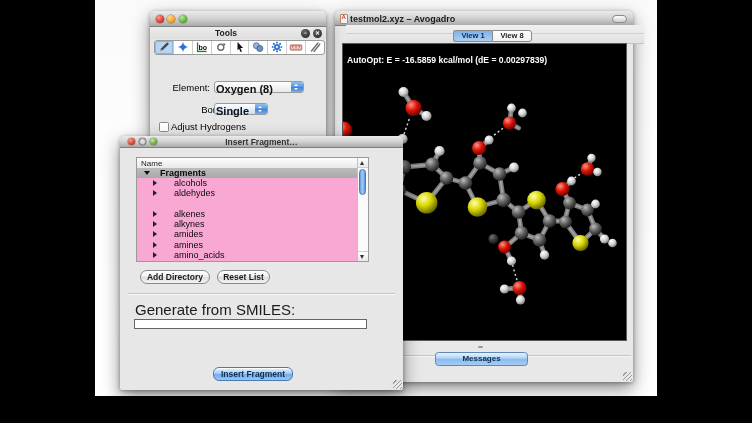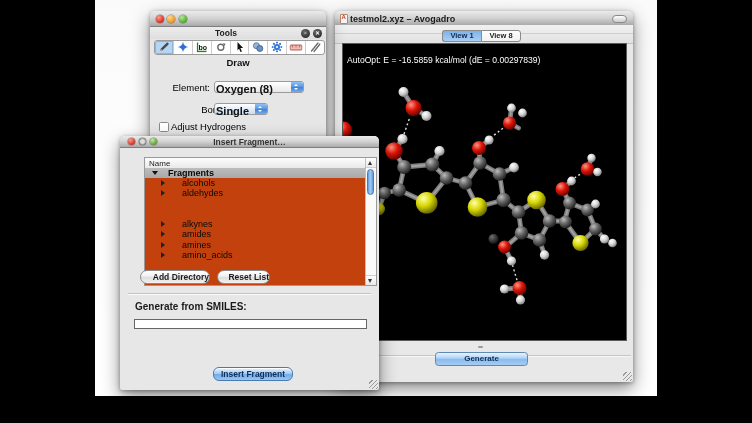--- a/index.html
+++ b/index.html
@@ -15,32 +15,32 @@
 
   
   #main{left:240px;top:11px;width:298px;height:371px;background:#e8e8e8;
         border-radius:5px 5px 2px 2px;}
   #main .tbar{height:14px;border-radius:5px 5px 0 0;text-align:center;}
   #mtitle{position:absolute;left:15px;top:2.5px;font-size:9px;font-weight:bold;color:#1a1a1a;letter-spacing:0;}
   #micon{position:absolute;left:5px;top:3px;width:6px;height:8px;background:#f5f5f5;border:1px solid #b0876a;border-radius:1px;}
   #micon:after{content:"A";position:absolute;left:0.5px;top:-1px;font-size:6px;font-weight:bold;color:#cc3322;}
   #pill{position:absolute;right:6px;top:3.5px;width:13px;height:6px;border:1px solid #8a8a8a;border-radius:4px;
         background:linear-gradient(180deg,#ffffff,#cccccc);}
-  #tabstrip{position:absolute;left:0;top:14px;width:100%;height:18px;
+  #tabstrip{position:absolute;left:11px;top:14px;width:100%;height:18px;
             background:linear-gradient(180deg,#f0f0f0,#e2e2e2);border-bottom:1px solid #c2c2c2;}
   #tabstrip .line{position:absolute;left:0;width:100%;height:1px;background:#cfcfcf;top:7.5px;}
   .tab{position:absolute;top:4.5px;height:10px;border:1px solid #8a8a8a;font-size:7.5px;font-weight:bold;
        text-align:center;line-height:10px;}
   #tab1{left:107px;width:38px;border-radius:3px 0 0 3px;border-right:none;
         background:linear-gradient(180deg,#7fb2ea,#aacef3);color:#0e2a50;}
   #tab2{left:146px;width:38px;border-radius:0 3px 3px 0;
         background:linear-gradient(180deg,#fdfdfd,#f2f2f2);color:#222;}
   #viewport{position:absolute;left:7px;top:32px;width:283px;height:296px;background:#000;
             border:1px solid #5a5a5a;overflow:hidden;}
-  #autoopt{position:absolute;left:4px;top:11px;color:#fff;font-size:8.6px;font-weight:normal;white-space:nowrap;}
+  #autoopt{position:absolute;left:4px;top:11px;color:#fff;font-size:8.6px;font-weight:bold;white-space:nowrap;}
   #msgline{position:absolute;left:2px;right:2px;top:344px;height:1px;background:#c6c6c6;border-bottom:1px solid #f6f6f6;}
   #msgnub{position:absolute;left:143px;top:335px;width:5px;height:2px;border-radius:1px;background:#9a9a9a;}
   #msgbtn{position:absolute;left:100px;top:341px;width:91px;height:12px;border:1px solid #6088b0;border-radius:3.5px;
           background:linear-gradient(180deg,#e8f3fd 0%,#b4d6f6 40%,#8abcf0 55%,#a6ccf2 100%);
           font-size:8px;font-weight:bold;color:#0f3050;text-align:center;line-height:11.5px;}
   .grip{position:absolute;right:1px;bottom:1px;width:9px;height:9px;
         background:repeating-linear-gradient(135deg,rgba(0,0,0,0) 0 2px,#9a9a9a 2px 3px);}
 
   
   #tools{left:55px;top:11px;width:176px;height:126px;background:#e6e6e6;border-radius:5px 5px 0 0;}
@@ -61,46 +61,46 @@
          box-sizing:border-box;}
   .combo .txt{position:absolute;left:1px;top:1px;font-size:11px;font-weight:bold;color:#111;}
   .combo .cap{position:absolute;right:0;top:0;bottom:0;width:12px;border-radius:0 2px 2px 0;
               background:linear-gradient(180deg,#8fc0f0 0%,#5795e2 50%,#3f7fd6 51%,#74aae9 100%);}
   .cap:before{content:"";position:absolute;left:3.2px;top:1.8px;border-left:2.4px solid transparent;border-right:2.4px solid transparent;border-bottom:2.8px solid #fff;}
   .cap:after{content:"";position:absolute;left:3.2px;bottom:1.8px;border-left:2.4px solid transparent;border-right:2.4px solid transparent;border-top:2.8px solid #fff;}
   #chk{position:absolute;left:9px;top:111px;width:8px;height:8px;background:#fff;border:1px solid #8a8a8a;border-radius:1.5px;}
   #chklbl{position:absolute;left:21px;top:110px;font-size:9.5px;color:#000;}
 
   
-  #insert{left:25px;top:136px;width:259px;height:254px;background:#e7e7e7;border-radius:5px 5px 2px 2px;}
+  #insert{left:25px;top:136px;width:259px;height:254px;background:#e7e7e7;border-radius:5px 5px 2px 2px;padding-left:24px;}
   #insert .tbar{height:11px;border-radius:5px 5px 0 0;}
   #ititle{position:absolute;left:0;top:1px;width:100%;text-align:center;font-size:8.5px;font-weight:bold;color:#333;}
-  #list{position:absolute;left:16px;top:21px;width:233px;height:129px;background:#c2410c;border:1px solid #9a9a9a;
-        box-sizing:border-box;overflow:hidden;margin-left:8px;}
+  #list{position:absolute;left:16px;top:21px;width:233px;height:105px;background:#f9a8d4;border:1px solid #9a9a9a;
+        box-sizing:border-box;overflow:hidden;}
   #lhead{position:absolute;left:0;top:0;right:10px;height:9.5px;background:linear-gradient(180deg,#fdfdfd,#e9e9e9);
          border-bottom:1px solid #c4c4c4;font-size:8px;color:#222;}
   #lhead span{position:absolute;left:4px;top:0.5px;}
   .row{position:absolute;left:0;right:10px;height:10.3px;font-size:9px;color:#0a0a0a;white-space:nowrap;}
   .row .tri{position:absolute;width:0;height:0;}
   .trir{border-left:4px solid #222;border-top:3px solid transparent;border-bottom:3px solid transparent;top:2px;}
   .trid{border-top:4.5px solid #111;border-left:3.5px solid transparent;border-right:3.5px solid transparent;top:3px;}
   #scroll{position:absolute;right:0;top:0;bottom:0;width:10px;border-left:1px solid #c0c0c0;background:#fafafa;}
   .sarr{position:absolute;left:0;width:100%;height:9px;background:linear-gradient(180deg,#fff,#e8e8e8);}
   .sarr:after{content:"";position:absolute;left:2.2px;}
   #sup{top:0;border-bottom:1px solid #cfcfcf;}
   #sup:after{top:2.5px;border-left:2.6px solid transparent;border-right:2.6px solid transparent;border-bottom:4px solid #333;}
   #sdown{bottom:0;border-top:1px solid #cfcfcf;}
   #sdown:after{bottom:2.5px;border-left:2.6px solid transparent;border-right:2.6px solid transparent;border-top:4px solid #333;}
   #thumb{position:absolute;left:1px;top:10.5px;width:7px;height:26px;border-radius:3.5px;
          background:linear-gradient(90deg,#5a9ae0,#a8ccf0 45%,#5a9ae0);border:0.5px solid #4a7ab8;box-sizing:border-box;}
   .pbtn{position:absolute;height:14px;border:1px solid #8a8a8a;border-radius:7px;
         background:linear-gradient(180deg,#ffffff 0%,#f0f0f0 45%,#dcdcdc 50%,#f2f2f2 100%);
-        font-size:8.5px;font-weight:bold;color:#1a1a1a;text-align:right;line-height:13px;box-sizing:border-box;}
+        font-size:8.5px;font-weight:bold;color:#1a1a1a;text-align:center;line-height:13px;box-sizing:border-box;}
   #sep1{position:absolute;left:8px;right:8px;top:157px;height:1px;background:#c4c4c4;border-bottom:1px solid #fafafa;}
-  #smileslbl{position:absolute;left:15px;top:165px;font-size:10px;font-weight:bold;color:#1a1a1a;}
+  #smileslbl{position:absolute;left:15px;top:165px;font-size:15px;font-weight:normal;color:#1a1a1a;}
   #smiles{position:absolute;left:14px;top:183px;width:233px;height:10px;background:#fff;border:1px solid #666;box-sizing:border-box;}
   #ifbtn{position:absolute;left:93px;top:231px;width:78px;height:11.5px;border:1px solid #4a7ab2;border-radius:6px;
          background:linear-gradient(180deg,#eaf5fe 0%,#a8ccf2 45%,#74acea 55%,#9ac6f2 100%);
          box-shadow:inset 0 1px 0 rgba(255,255,255,0.9);
          font-size:8.5px;font-weight:bold;color:#0e3058;text-align:center;line-height:12px;}
 </style>
 </head>
 <body>
 <div id="stage">
   <div id="desktop">
@@ -285,21 +285,21 @@
 <circle cx="596" cy="204" r="4.4" fill="url(#gH)"></circle>
 <circle cx="605" cy="239" r="4.6" fill="url(#gH)"></circle>
 
 <circle cx="588" cy="169" r="6.8" fill="url(#gO)"></circle>
 <circle cx="592" cy="158" r="4.2" fill="url(#gH)"></circle>
 <circle cx="598" cy="172" r="4.2" fill="url(#gH)"></circle>
 </svg>
       </div>
       <div id="msgline"></div>
       <div id="msgnub"></div>
-      <div id="msgbtn">Generate</div>
+      <div id="msgbtn">Messages</div>
       <div class="grip"></div>
     </div>
 
     <div class="win" id="tools">
       <div class="tbar">
         <div class="light" style="left:5.5px;top:4px;width:8px;height:8px;background:radial-gradient(circle at 35% 30%,#ff9a8a,#dd3a30 60%,#aa1a10);"></div>
         <div class="light" style="left:17px;top:4px;width:8px;height:8px;background:radial-gradient(circle at 35% 30%,#ffd98a,#f0a030 60%,#c87a10);"></div>
         <div class="light" style="left:29px;top:4px;width:8px;height:8px;background:radial-gradient(circle at 35% 30%,#b8e89a,#5fb53a 60%,#3a8a1a);"></div>
       </div>
       <div id="dockhead">
@@ -361,21 +361,20 @@
               <rect x="0.5" y="2.5" width="12" height="5" rx="1" fill="#eebcb4" stroke="#b06050" stroke-width="1"></rect>
               <path d="M3 2.5 V5 M6.5 2.5 V5 M10 2.5 V5" stroke="#b06050" stroke-width="0.8"></path>
             </svg>
           </div>
         <div class="seg">
             <svg width="11" height="11" viewBox="0 0 11 11">
               <path d="M2 9.5 L8.5 1.5 M4.5 10 L10.5 2.5" stroke="#6a6a6a" stroke-width="1.3" stroke-linecap="round"></path>
             </svg>
           </div>
       </div>
-      <div id="drawlbl">Draw</div>
       <div class="flabel" style="top:71px;">Element:</div>
       <div class="combo" style="left:64px;top:70px;width:90px;height:11.5px;">
         <div class="txt">Oxygen (8)</div>
           <div class="cap"></div>
       </div>
       <div class="flabel" style="top:93px;margin-left:43px;">Bond Order:</div>
       <div class="combo" style="left:64px;top:92px;width:54px;height:11.5px;background:linear-gradient(180deg,#ffffff,#c8ddf5);">
         <div class="txt">Single</div>
           <div class="cap"></div>
       </div>
@@ -398,20 +397,24 @@
           <div class="tri trid" style="left:7px;"></div>
             <span style="position:absolute;left:23px;text-align:right;">Fragments</span>
         </div>
         <div class="row" style="top:19.8px;">
             <div class="tri trir" style="left:16px;"></div>
             <span style="position:absolute;left:37px;">alcohols</span>
           </div>
         <div class="row" style="top:30.1px;">
             <div class="tri trir" style="left:16px;"></div>
             <span style="position:absolute;left:37px;">aldehydes</span>
+          </div>
+        <div class="row" style="top:50.7px;">
+            <div class="tri trir" style="left:16px;"></div>
+            <span style="position:absolute;left:37px;">alkenes</span>
           </div>
         <div class="row" style="top:61.0px;">
             <div class="tri trir" style="left:16px;"></div>
             <span style="position:absolute;left:37px;">alkynes</span>
           </div>
         <div class="row" style="top:71.3px;">
             <div class="tri trir" style="left:16px;"></div>
             <span style="position:absolute;left:37px;">amides</span>
           </div>
         <div class="row" style="top:91.9px;">

